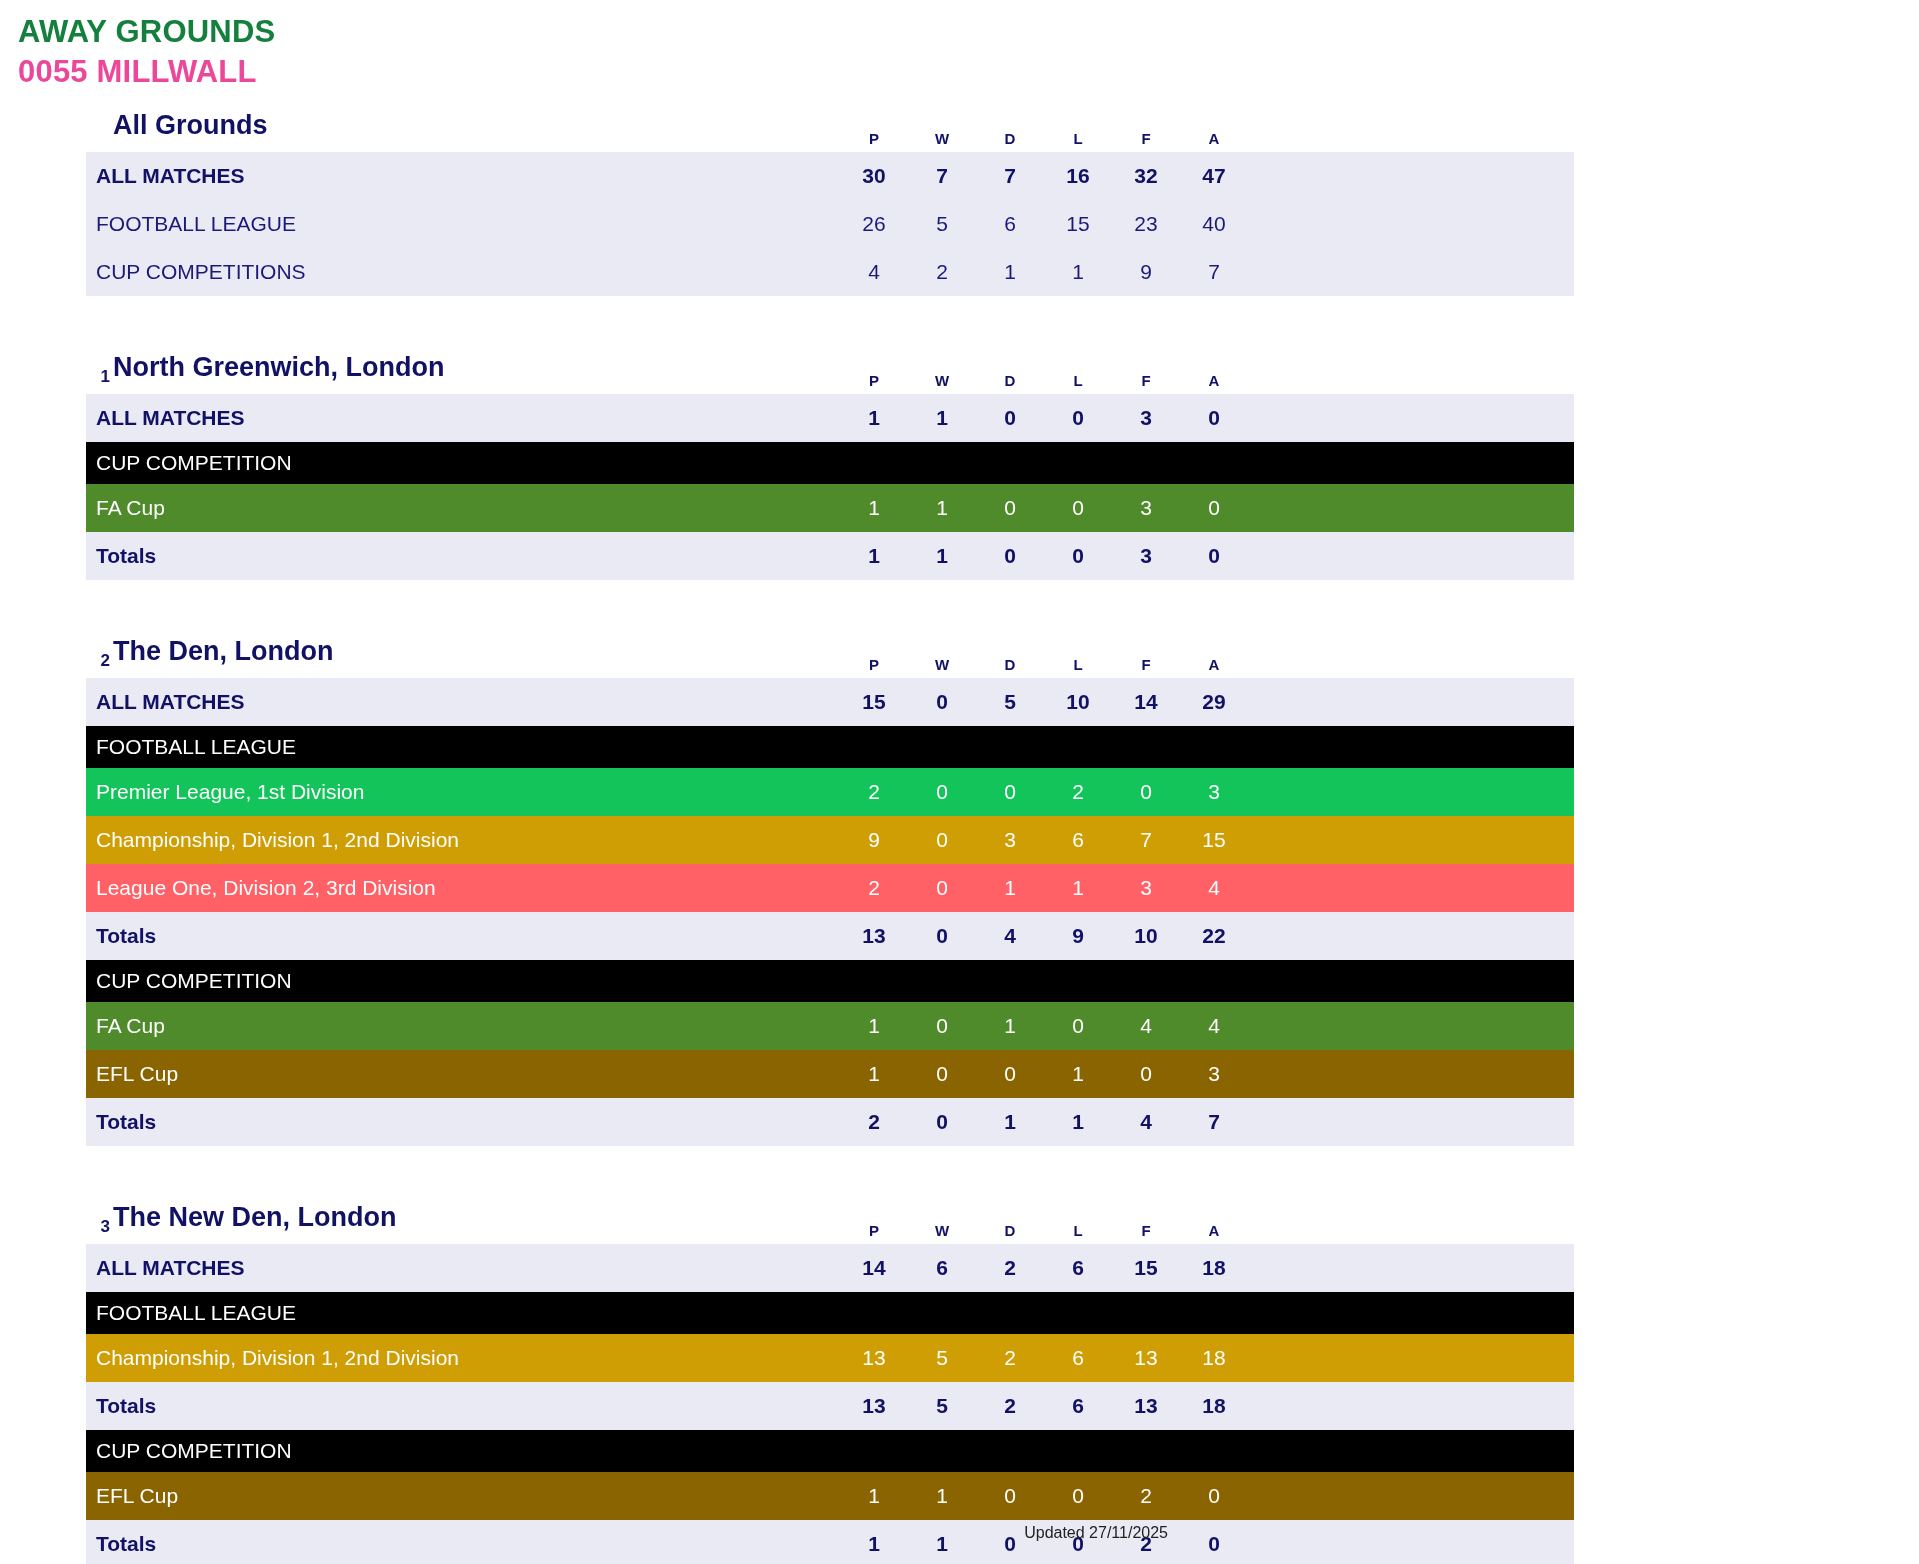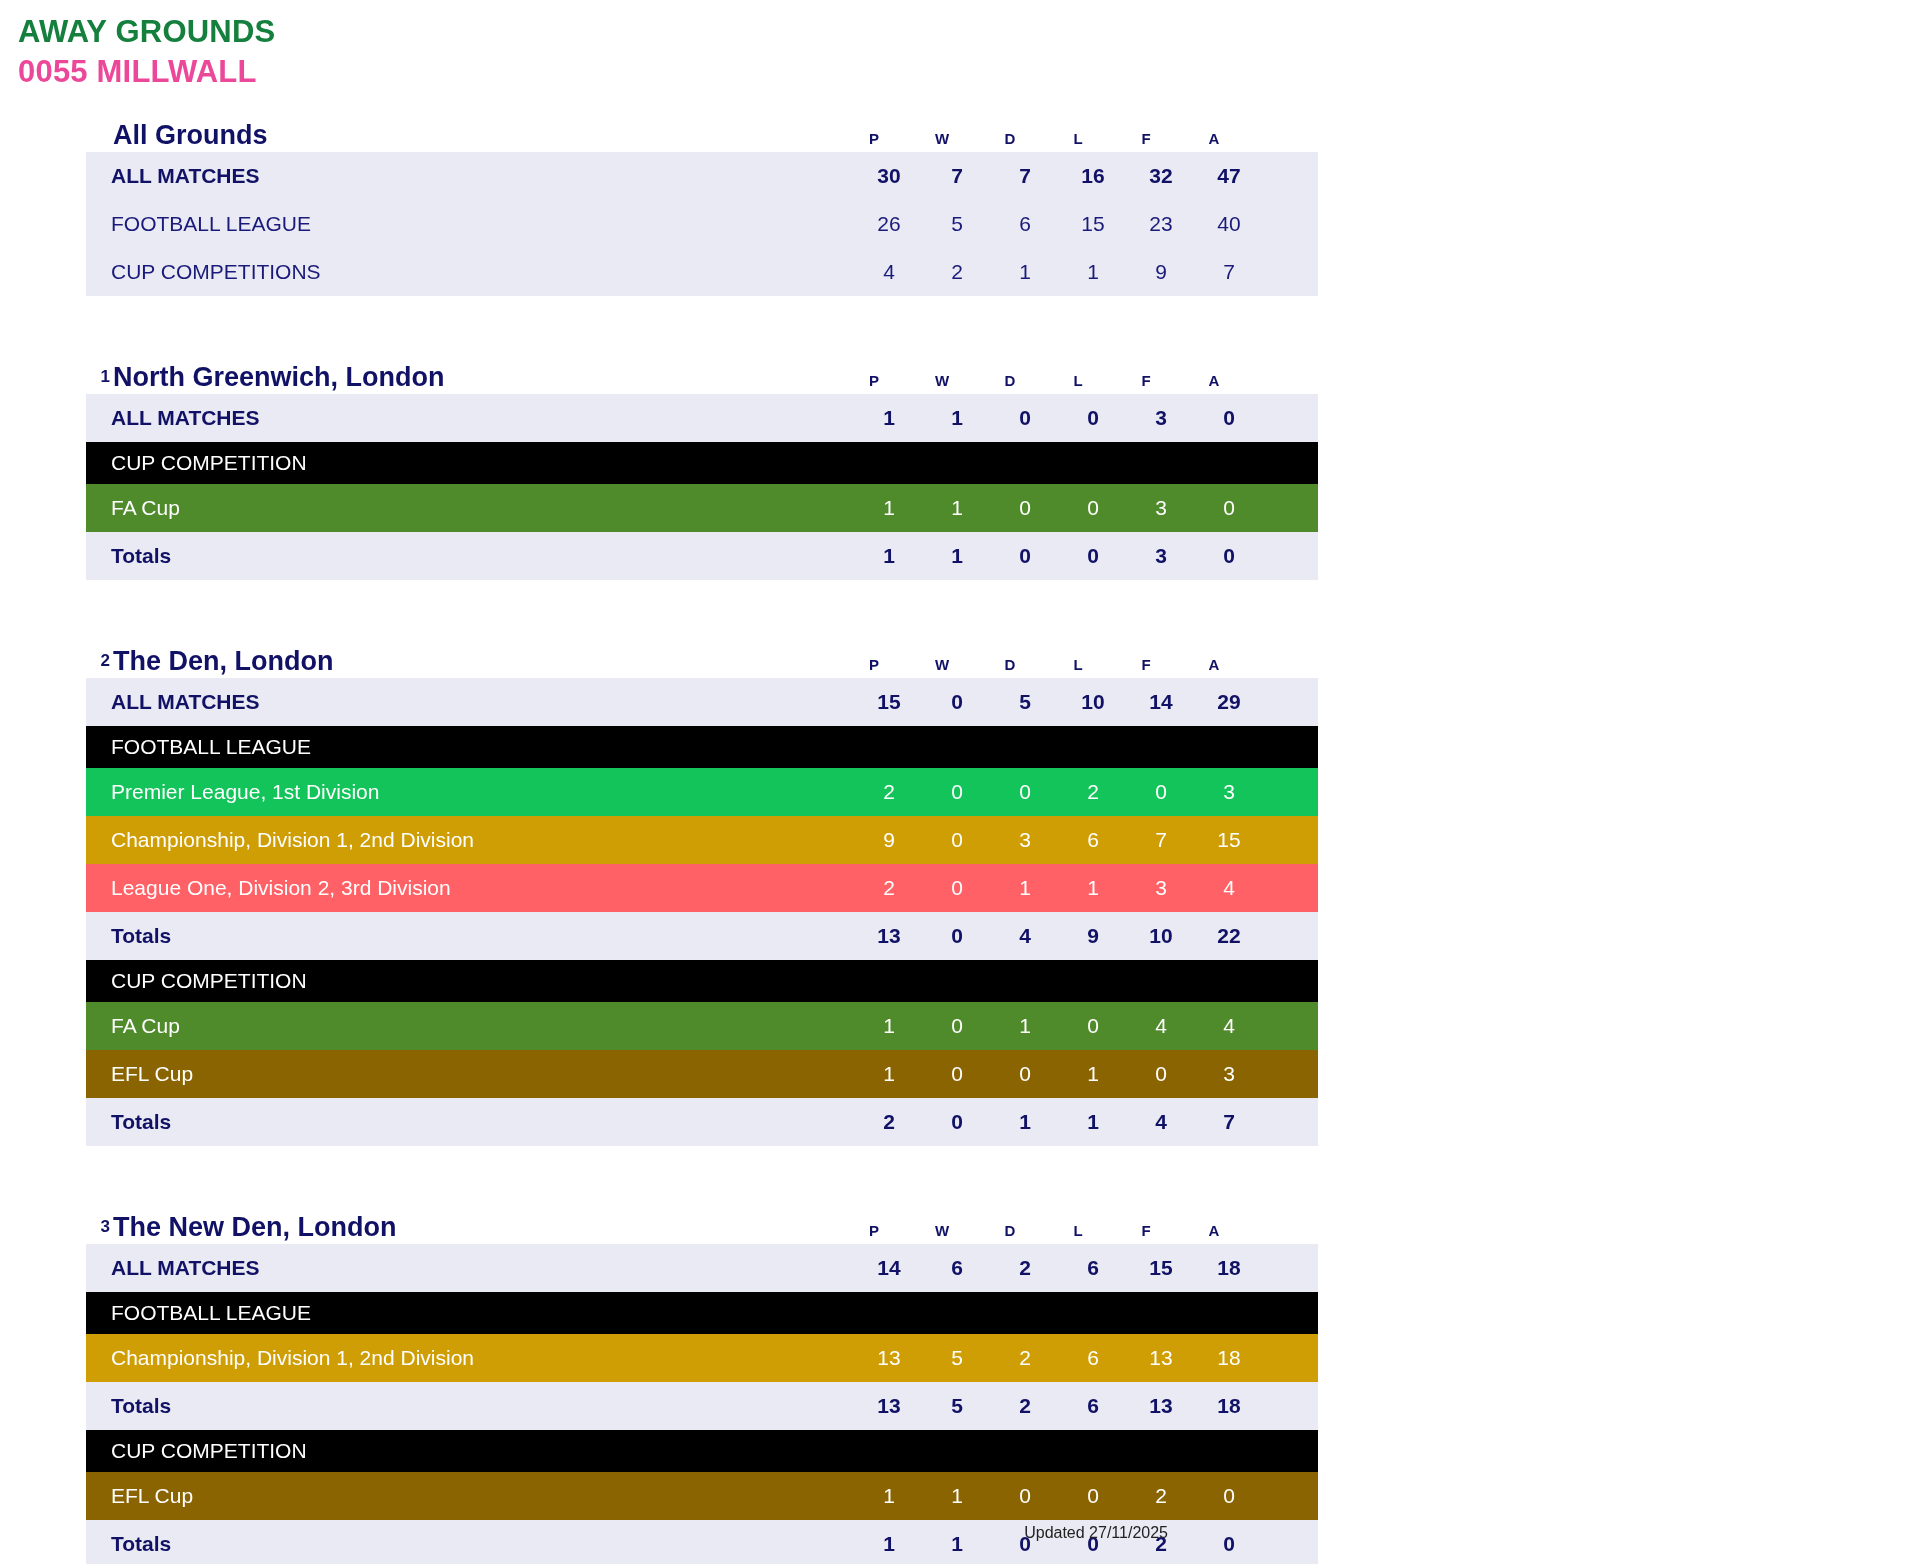--- a/index.html
+++ b/index.html
@@ -32,21 +32,20 @@
     font-weight: bold;
     color: #ec4899;
     margin: 0 0 22px 0;
     letter-spacing: 0.2px;
   }
 
   .block { margin-bottom: 14px; }
 
   .block-head {
     display: flex;
-    align-items: flex-end;
     height: 40px;
     width: 1232px;
     margin-left: 68px;
     position: relative;
   }
   .ground-num {
     position: absolute;
     left: -2px;
     bottom: 7px;
     width: 26px;
@@ -77,25 +76,24 @@
     flex: 0 0 68px;
     text-align: center;
     font-size: 15px;
     font-weight: bold;
     color: #111166;
   }
 
   .row {
     display: flex;
     align-items: center;
-    width: 1232px;
+    width: 1488px;
     margin-left: 68px;
     height: 48px;
     box-sizing: border-box;
-    padding-left: 15px;
   }
   .row .label {
     flex: 0 0 754px;
     padding-left: 10px;
     box-sizing: border-box;
     font-size: 21px;
     white-space: nowrap;
     overflow: hidden;
   }
   .row .cell {

